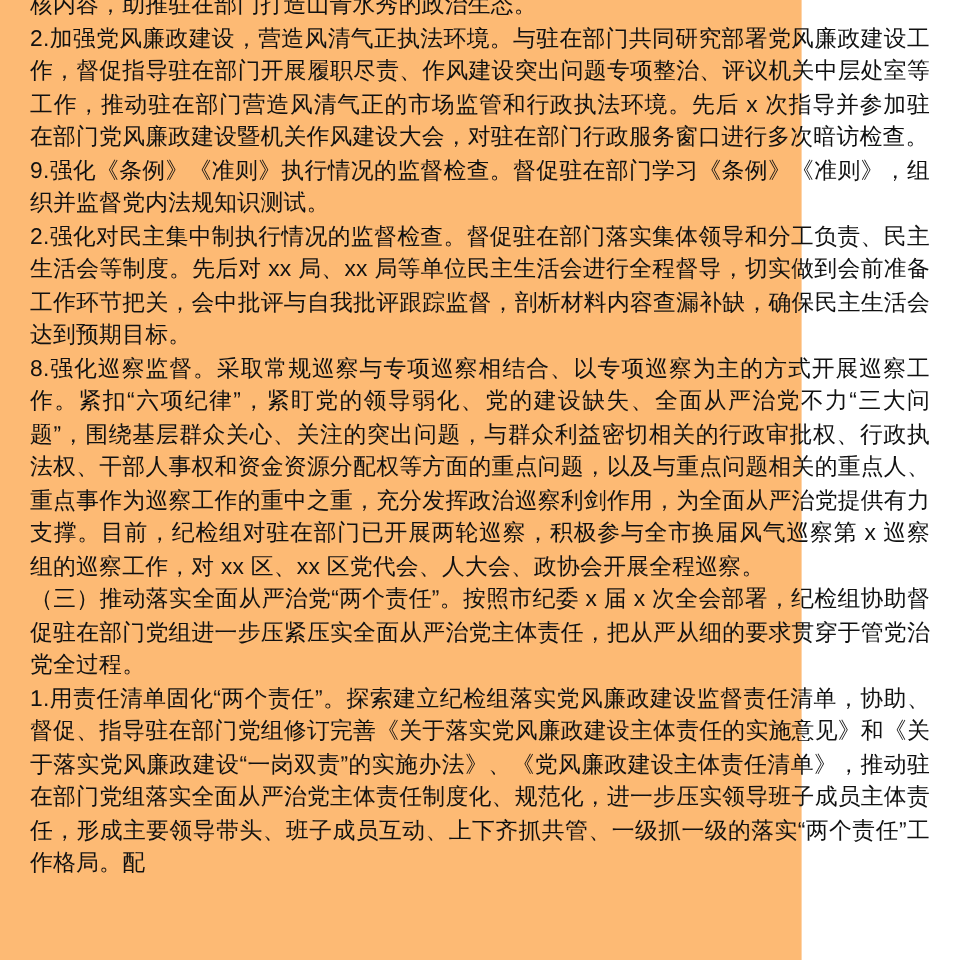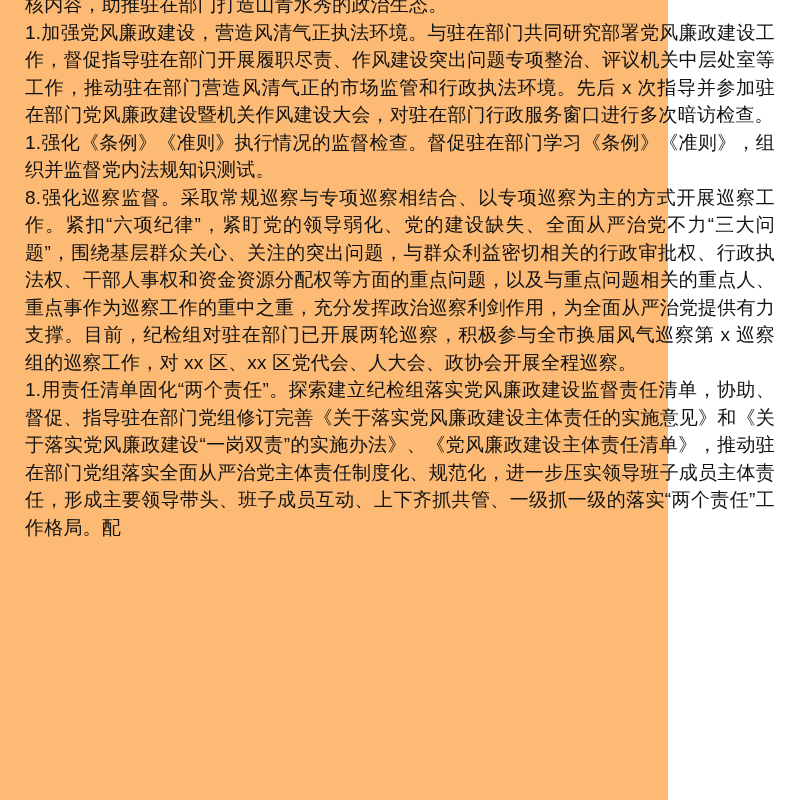--- a/index.html
+++ b/index.html
@@ -34,18 +34,20 @@
     margin: 0;
     padding: 0;
   }
 </style>
 </head>
 <body style="background: rgb(255, 255, 255);">
 
 <div class="page">
   <div class="doc" id="doc" style="color: rgb(17, 17, 17);">
       <p class="para">核内容，助推驻在部门打造山青水秀的政治生态。</p>
-      <p class="para">1.加强党风廉政建设，营造风清气正执法环境。与驻在部门共同研究部署党风廉政建设工作，督促指导驻在部门开展履职尽责、作风建设突出问题专项整治、评议机关中层处室等工作，推动驻在部门营造风清气正的市场监管和行政执法环境。先后 x 次指导并参加驻在部门党风廉政建设暨机关作风建设大会，对驻在部门行政服务窗口进行多次暗访检查。</p>
-      <p class="para">1.强化《条例》《准则》执行情况的监督检查。督促驻在部门学习《条例》《准则》，组织并监督党内法规知识测试。</p>
+      <p class="para">2.加强党风廉政建设，营造风清气正执法环境。与驻在部门共同研究部署党风廉政建设工作，督促指导驻在部门开展履职尽责、作风建设突出问题专项整治、评议机关中层处室等工作，推动驻在部门营造风清气正的市场监管和行政执法环境。先后 x 次指导并参加驻在部门党风廉政建设暨机关作风建设大会，对驻在部门行政服务窗口进行多次暗访检查。</p>
+      <p class="para">9.强化《条例》《准则》执行情况的监督检查。督促驻在部门学习《条例》《准则》，组织并监督党内法规知识测试。</p>
+      <p class="para">2.强化对民主集中制执行情况的监督检查。督促驻在部门落实集体领导和分工负责、民主生活会等制度。先后对 xx 局、xx 局等单位民主生活会进行全程督导，切实做到会前准备工作环节把关，会中批评与自我批评跟踪监督，剖析材料内容查漏补缺，确保民主生活会达到预期目标。</p>
       <p class="para">8.强化巡察监督。采取常规巡察与专项巡察相结合、以专项巡察为主的方式开展巡察工作。紧扣“六项纪律”，紧盯党的领导弱化、党的建设缺失、全面从严治党不力“三大问题”，围绕基层群众关心、关注的突出问题，与群众利益密切相关的行政审批权、行政执法权、干部人事权和资金资源分配权等方面的重点问题，以及与重点问题相关的重点人、重点事作为巡察工作的重中之重，充分发挥政治巡察利剑作用，为全面从严治党提供有力支撑。目前，纪检组对驻在部门已开展两轮巡察，积极参与全市换届风气巡察第 x 巡察组的巡察工作，对 xx 区、xx 区党代会、人大会、政协会开展全程巡察。</p>
+      <p class="para">（三）推动落实全面从严治党“两个责任”。按照市纪委 x 届 x 次全会部署，纪检组协助督促驻在部门党组进一步压紧压实全面从严治党主体责任，把从严从细的要求贯穿于管党治党全过程。</p>
       <p class="para">1.用责任清单固化“两个责任”。探索建立纪检组落实党风廉政建设监督责任清单，协助、督促、指导驻在部门党组修订完善《关于落实党风廉政建设主体责任的实施意见》和《关于落实党风廉政建设“一岗双责”的实施办法》、《党风廉政建设主体责任清单》，推动驻在部门党组落实全面从严治党主体责任制度化、规范化，进一步压实领导班子成员主体责任，形成主要领导带头、班子成员互动、上下齐抓共管、一级抓一级的落实“两个责任”工作格局。配</p>
     </div>
 </div>
 
 </body></html>

